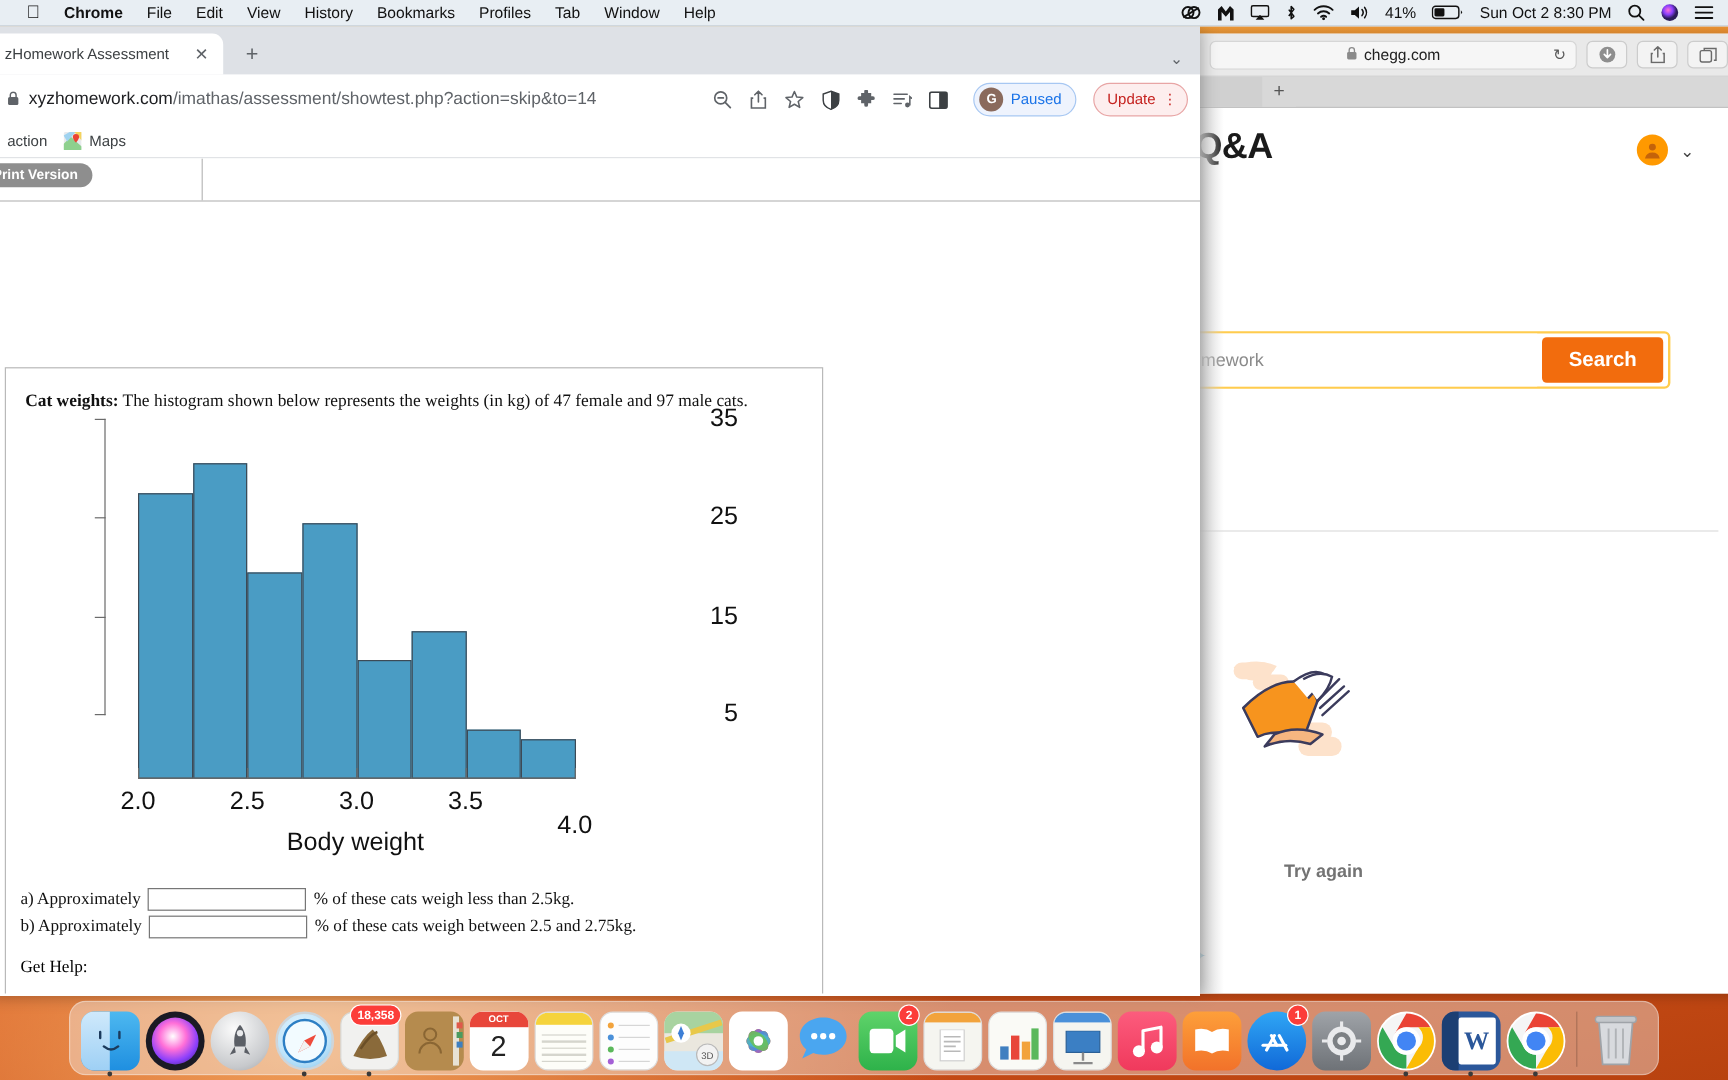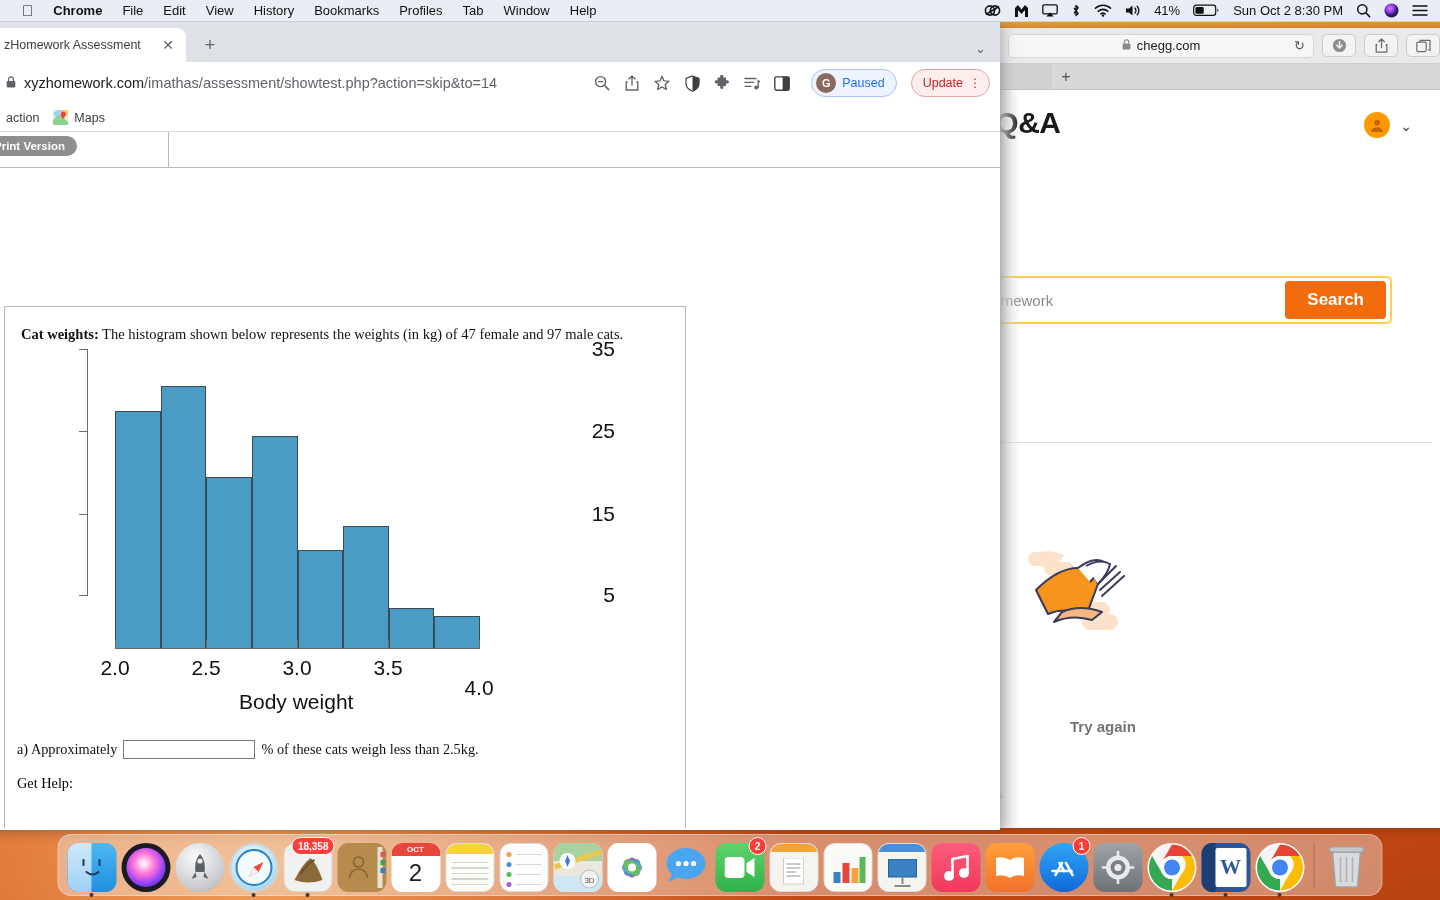--- a/index.html
+++ b/index.html
@@ -547,20 +547,25 @@
         <div class="xticklbl" style="left:464px;top:332px;">4.0</div>
 
         <div id="xaxis-title">Body weight</div>
       </div>
 
       <div style="padding:6px 0 0 12px;">
         <div class="ansrow">
           <span>a) Approximately</span>
           <input class="ansinput" value="" style="">
           <span>% of these cats weigh less than 2.5kg.</span>
+        </div>
+        <div class="ansrow">
+          <span>b) Approximately</span>
+          <input class="ansinput" value="" style="">
+          <span>% of these cats weigh between 2.5 and 2.75kg.</span>
         </div>
         <div class="gethelp">Get Help:</div>
       </div>
     </div>
 
   </div>
 </div>
 
 <div id="dock">
   <div class="dkitem">

